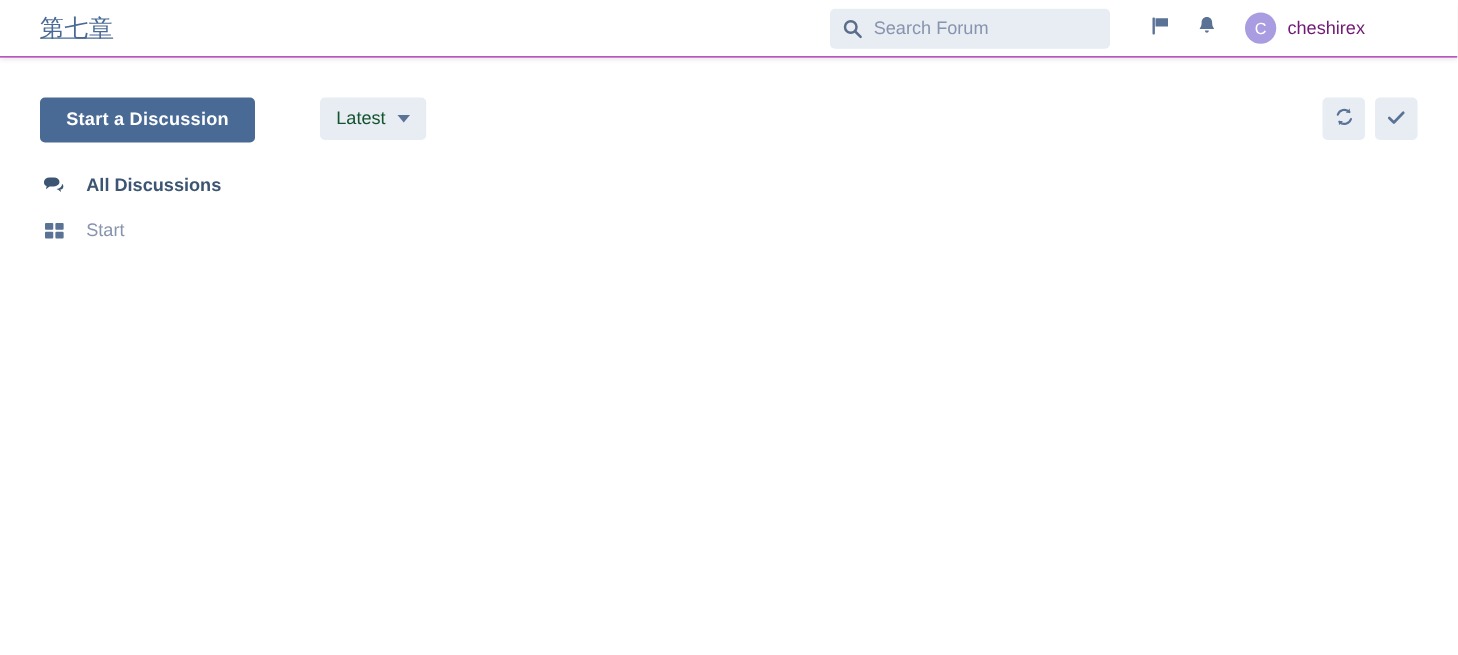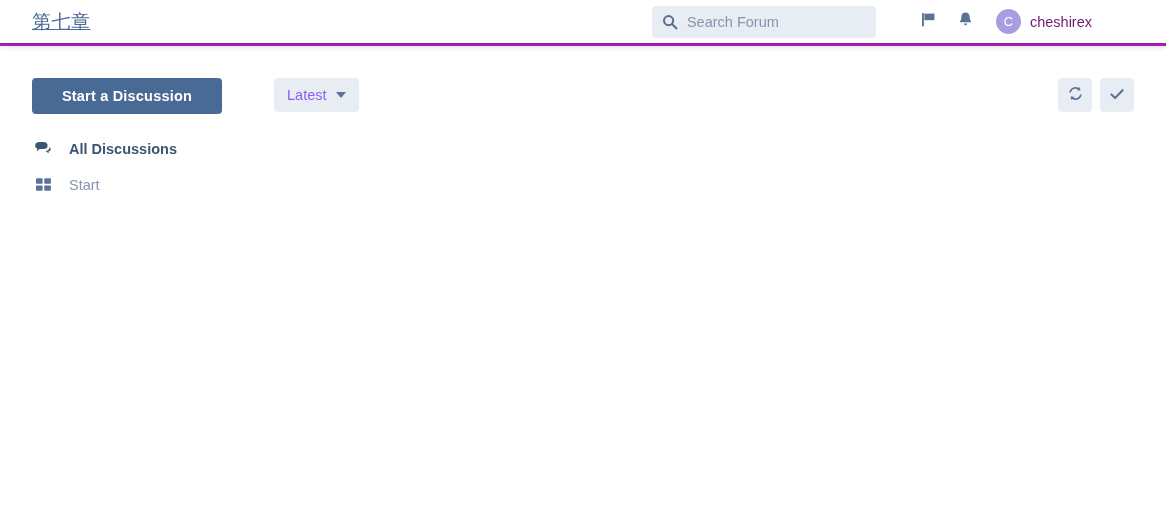--- a/index.html
+++ b/index.html
@@ -12,21 +12,21 @@
   }
 
   
   .header {
     position: relative;
     height: 46px;
     background: #ffffff;
     display: flex;
     align-items: center;
     box-shadow: 0 2px 4px rgba(0,0,0,0.10);
-    border-bottom: 3px solid #a21caf;
+    border-bottom: 1px solid #a21caf;
     z-index: 5;
   }
   .header-left {
     padding-left: 32px;
     display: flex;
     align-items: center;
   }
   .forum-title {
     font-size: 19px;
     color: #4a6a96;
@@ -42,21 +42,21 @@
     padding-right: 74px;
   }
   .search-box {
     width: 224px;
     height: 32px;
     background: #e8edf4;
     border-radius: 4px;
     display: flex;
     align-items: center;
     padding: 0 10px;
-    margin-right: 40px;
+    margin-right: 28px;
   }
   .search-icon {
     width: 16px; height: 16px;
     flex: 0 0 16px;
     margin-right: 9px;
     display: flex; align-items: center; justify-content: center;
   }
   .search-input {
     border: none;
     outline: none;
@@ -106,40 +106,40 @@
   .hero-row {
     display: flex;
     align-items: flex-start;
     padding: 32px 32px 0 32px;
   }
   .btn-primary {
     background: #4a6a96;
     color: #ffffff;
     border: none;
     border-radius: 4px;
-    width: 190px;
+    width: 172px;
     height: 36px;
     font-size: 14.5px;
     font-weight: bold;
     cursor: pointer;
     font-family: "Liberation Sans", sans-serif;
     letter-spacing: 0.2px;
   }
   .sort-dropdown {
     margin-left: 52px;
     background: #e8edf4;
     border: none;
     border-radius: 4px;
     height: 34px;
     padding: 0 13px;
     display: flex;
     align-items: center;
     gap: 9px;
     cursor: pointer;
-    color: #8b5cf6;
+    color: #14532d;
     font-size: 14.5px;
     font-family: "Liberation Sans", sans-serif;
   }
   .caret {
     width: 0; height: 0;
     border-left: 5px solid transparent;
     border-right: 5px solid transparent;
     border-top: 6px solid #5a7296;
   }
   .hero-actions {

